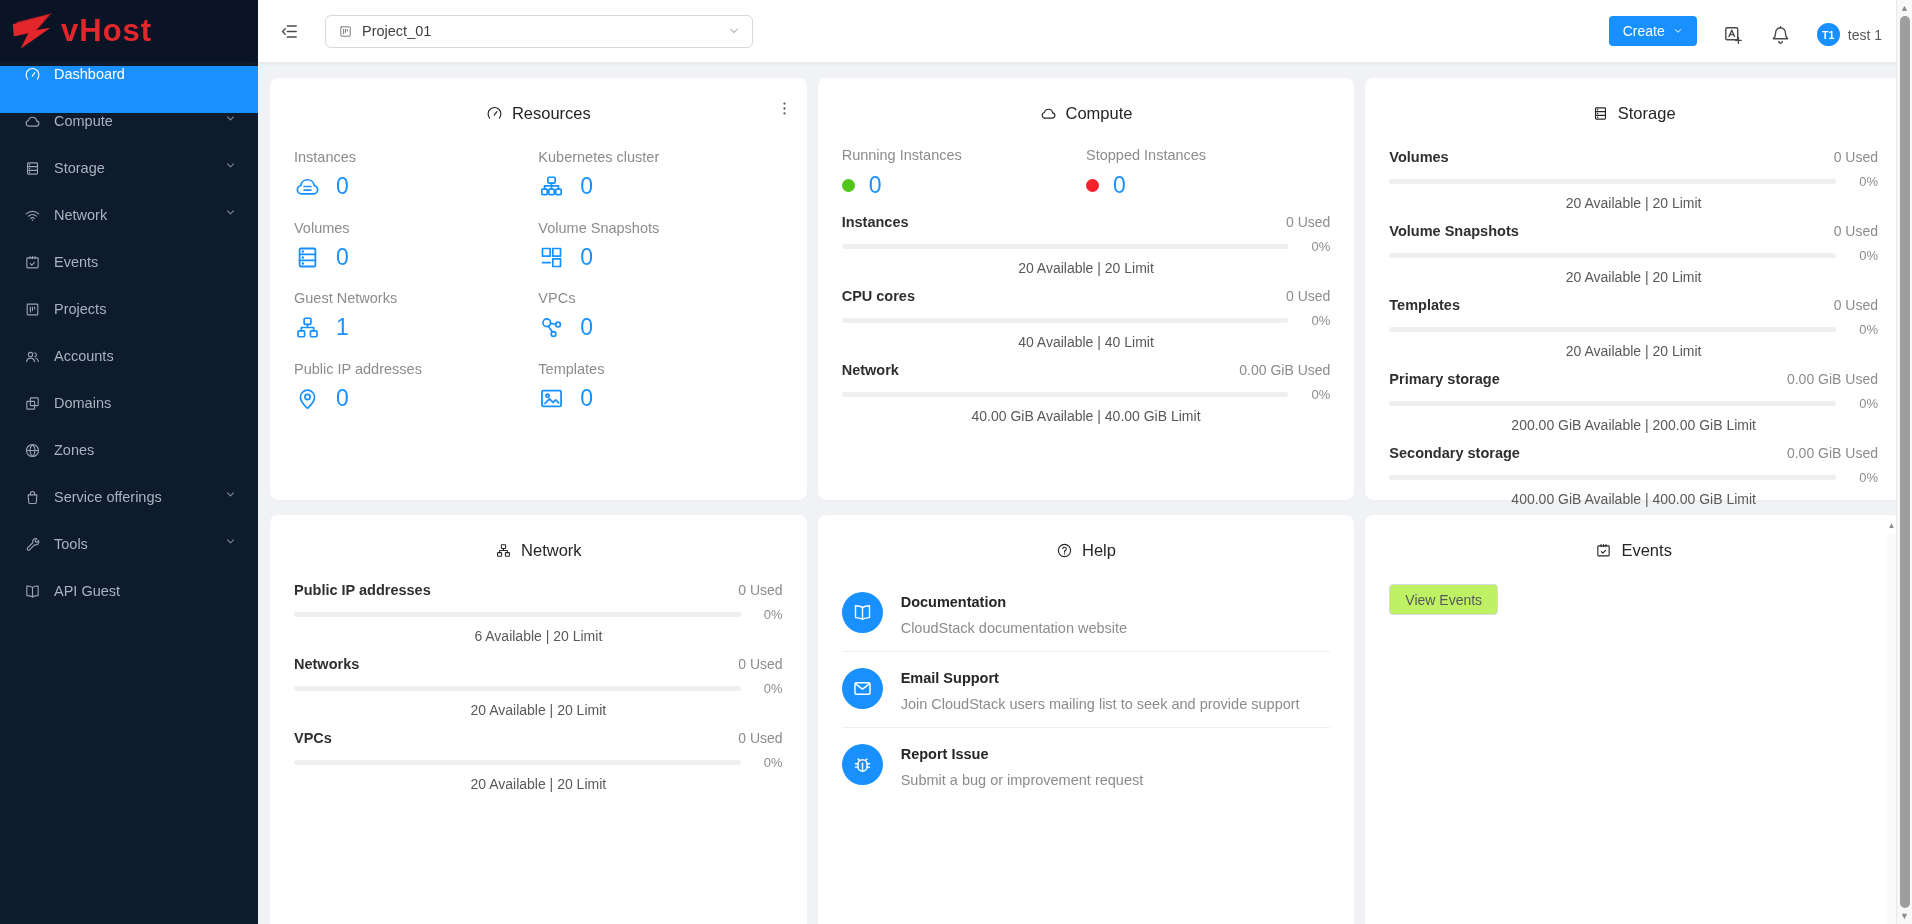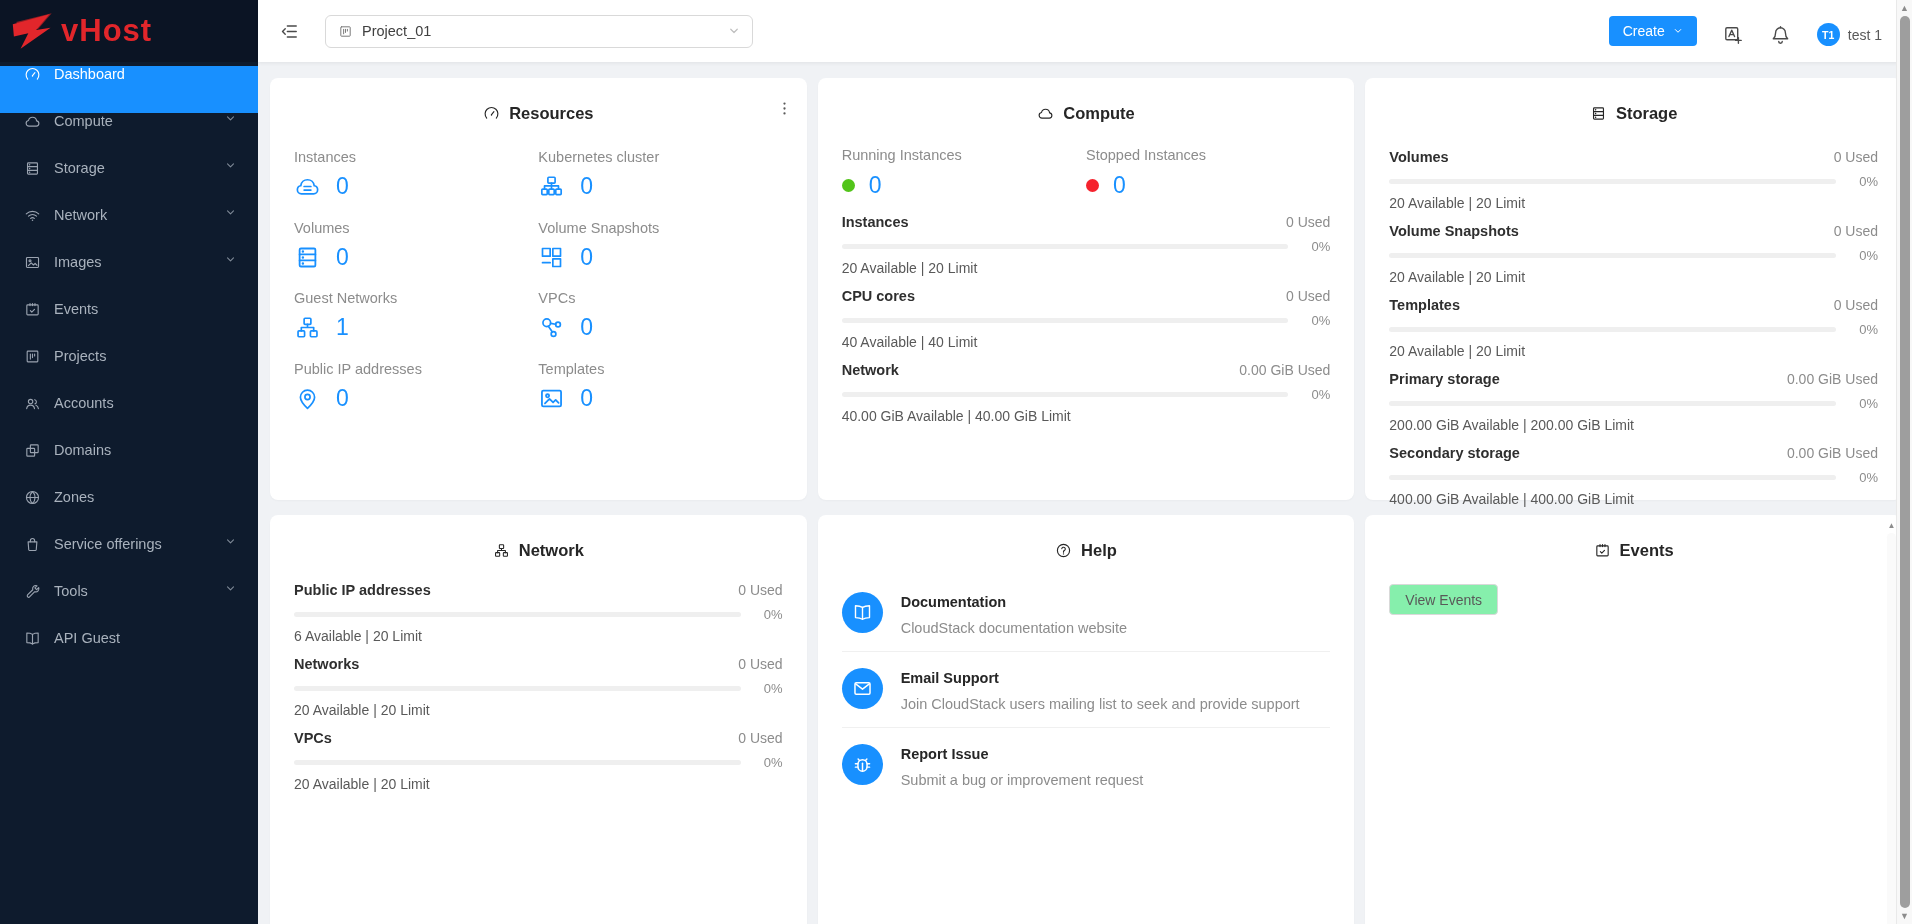--- a/index.html
+++ b/index.html
@@ -32,21 +32,21 @@
   .topbar-right{margin-left:auto;display:flex;align-items:flex-end;gap:26px}
   .create-btn{background:#1890ff;color:#fff;border:none;border-radius:4px;height:30px;padding:0 14px;font-size:14px;display:flex;align-items:center;gap:8px;font-family:inherit}
   .create-btn .chev{font-size:10px}
   .tb-icon{font-size:21px;color:#4a4a4a}
   .user{display:flex;align-items:center;gap:8px}
   .avatar{width:23px;height:23px;border-radius:50%;background:#1890ff;color:#fff;font-size:10.5px;font-weight:700;display:flex;align-items:center;justify-content:center}
   .username{font-size:14px;color:#595959}
 
   .content{flex:1;padding:16px 10px 0 12px;display:grid;grid-template-columns:1fr 1fr 1fr;grid-template-rows:422px 430px;gap:15px 11px;overflow:hidden}
   .card{background:#fff;border-radius:8px;padding:22px 24px;position:relative;box-shadow:0 1px 2px rgba(0,0,0,.03)}
-  .card-title{display:flex;justify-content:center;align-items:center;gap:9px;font-size:16.5px;font-weight:700;color:#262626;margin-top:4px}
+  .card-title{display:flex;justify-content:center;align-items:center;gap:9px;font-size:16.5px;font-weight:400;color:#262626;margin-top:4px}
   .card-title .ti{font-size:17px;color:#262626}
   .dots-btn{position:absolute;top:22px;right:14px;font-size:17px;color:#595959}
 
   
   .res-grid{display:grid;grid-template-columns:1fr 1fr;margin-top:26px;row-gap:19px}
   .res-item .lbl{color:#8c8c8c;margin-bottom:8px}
   .res-item .val-row{display:flex;align-items:center;gap:15px}
   .res-item .ri{font-size:27px;color:#1890ff}
   .num{font-size:23px;color:#1890ff;line-height:1.2}
 
@@ -61,32 +61,32 @@
   .usage.mt14{margin-top:14px}
   .usage.mt26{margin-top:26px}
   .usage-row{margin-bottom:12px}
   .u-head{display:flex;justify-content:space-between;align-items:baseline}
   .u-label{font-weight:700;font-size:14.5px;color:#2f2f2f}
   .u-used{color:#8c8c8c;font-size:14px}
   .u-barline{display:flex;align-items:center;gap:10px;margin-top:9px}
   .u-track{flex:1;height:5px;border-radius:3px;background:#efefef;position:relative;overflow:hidden}
   .u-fill{position:absolute;left:0;top:0;bottom:0;background:#1890ff;border-radius:3px}
   .u-pct{width:32px;text-align:right;color:#8c8c8c;font-size:13px}
-  .u-avail{color:#595959;font-size:14px;margin-top:6px}
+  .u-avail{text-align:center;color:#595959;font-size:14px;margin-top:6px}
 
   
   .help-list{margin-top:16px}
   .help-item{display:flex;gap:18px;padding:16px 0 15px;border-bottom:1px solid #f0f0f0;align-items:flex-start}
   .help-item:last-child{border-bottom:none}
   .h-icon{width:41px;height:41px;border-radius:50%;background:#1890ff;color:#fff;font-size:21px;flex-shrink:0;display:inline-flex;align-items:center;justify-content:center}
   .h-title{font-weight:700;color:#262626;margin-top:2px}
   .h-desc{color:#8c8c8c;margin-top:10px}
 
   
-  .view-events-btn{margin-top:24px;background:#86efac;border:1px solid #d9d9d9;border-radius:4px;height:31px;padding:0 15px;font-size:14px;color:#595959;font-family:inherit}
+  .view-events-btn{margin-top:24px;background:#bef264;border:1px solid #d9d9d9;border-radius:4px;height:31px;padding:0 15px;font-size:14px;color:#595959;font-family:inherit}
   .ev-scroll{position:absolute;top:6px;bottom:10px;right:4px;width:13px;display:flex;flex-direction:column;align-items:center;color:#8c8c8c;font-size:8px}
   .ev-track{flex:1;width:9px;background:#fafafa;border-radius:5px;margin:3px 0}
 
   
   .page-scrollbar{position:fixed;top:0;right:0;bottom:0;width:16px;background:#f8f8f8;border-left:1px solid #e9e9e9;z-index:50;display:flex;flex-direction:column;align-items:center;padding:3px 0;color:#8c8c8c;font-size:9px}
   .ps-thumb{flex:1;width:10px;margin:3px 0;background:#9e9e9e;border-radius:6px}
 </style>
 </head>
 <body>
 
@@ -152,35 +152,20 @@
           </svg>
         </span>
         <span data-interactable="false">Network</span>
         <span class="ico chev" data-interactable="false">
           <svg viewBox="0 0 24 24" width="1em" height="1em" fill="none" stroke="currentColor" stroke-width="2.4" stroke-linecap="round" stroke-linejoin="round">
             <path d="M5.5 8.5l6.5 6.5 6.5-6.5"></path>
           </svg>
         </span>
       </div>
 
-      <div class="menu-item" data-interactable="true">
-        <span class="ico si" data-interactable="false">
-          <svg viewBox="0 0 24 24" width="1em" height="1em" fill="none" stroke="currentColor" stroke-width="1.6" stroke-linecap="round" stroke-linejoin="round">
-            <rect x="3.5" y="5" width="17" height="14" rx="1.2"></rect>
-            <circle cx="8.5" cy="9.6" r="1.4"></circle>
-            <path d="M6.2 16.4l4-4 3.2 3.1 2.3-2.2 2.6 2.6"></path>
-          </svg>
-        </span>
-        <span data-interactable="false">Images</span>
-        <span class="ico chev" data-interactable="false">
-          <svg viewBox="0 0 24 24" width="1em" height="1em" fill="none" stroke="currentColor" stroke-width="2.4" stroke-linecap="round" stroke-linejoin="round">
-            <path d="M5.5 8.5l6.5 6.5 6.5-6.5"></path>
-          </svg>
-        </span>
-      </div>
 
       <div class="menu-item" data-interactable="true">
         <span class="ico si" data-interactable="false">
           <svg viewBox="0 0 24 24" width="1em" height="1em" fill="none" stroke="currentColor" stroke-width="1.6" stroke-linecap="round" stroke-linejoin="round">
             <rect x="4" y="5.5" width="16" height="14" rx="1.2"></rect>
             <path d="M8.5 3.5v3M12 3.5v3M15.5 3.5v3"></path>
             <path d="M9 13.6l2 2 3.8-3.8"></path>
           </svg>
         </span>
         <span data-interactable="false">Events</span>

